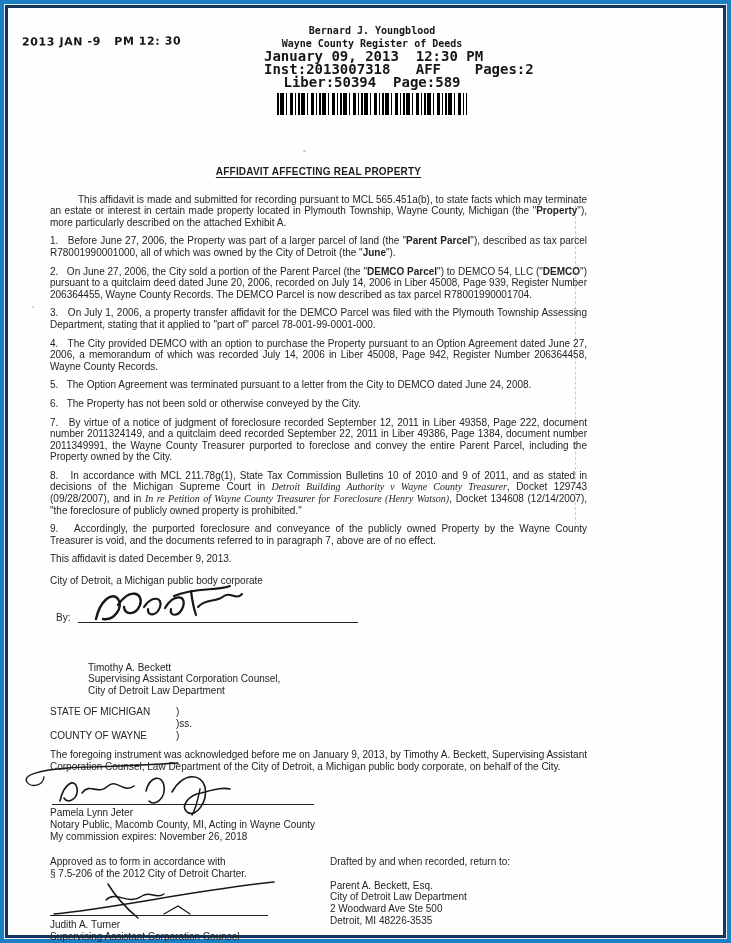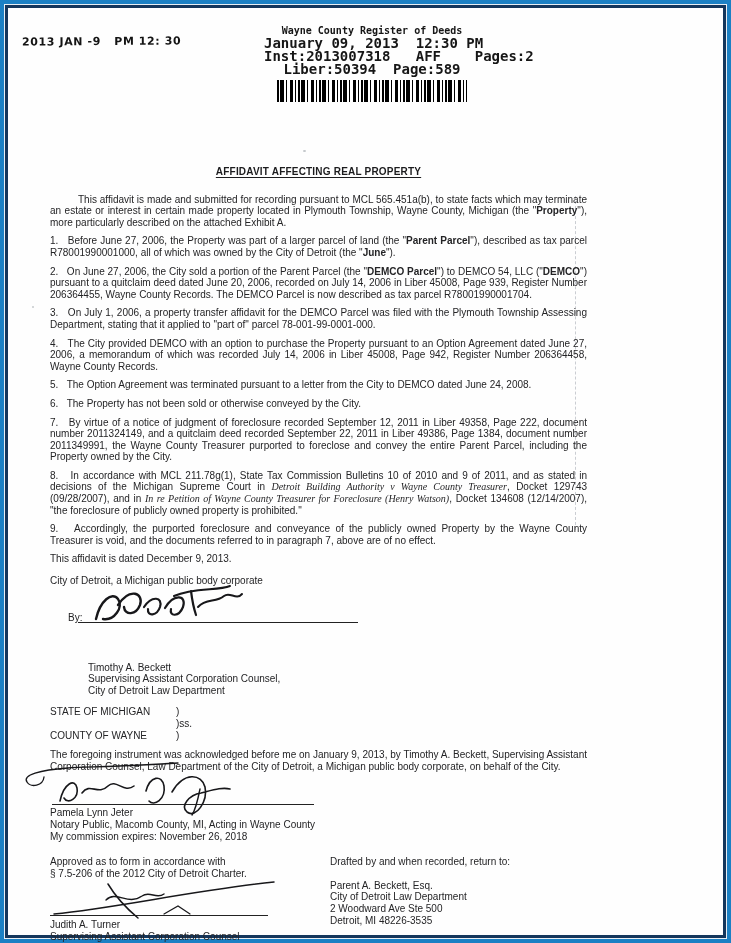--- a/index.html
+++ b/index.html
@@ -56,21 +56,21 @@
   }
   .para{margin:0 0 7px 0;text-align:justify;}
   .intro{text-indent:28px;}
   .noj{text-align:left;}
   .b{font-weight:700;}
   .i{font-style:italic;font-family:Liberation Serif, serif;}
   .dated{margin:3px 0 10px 0;}
   .entity{margin:0 0 8px 0;}
   
   .sig1{position:relative;height:30px;margin:0;}
-  .sig1 .by{position:absolute;left:18px;bottom:1px;}
+  .sig1 .by{position:absolute;left:6px;bottom:1px;}
   .sig1 .rule{position:absolute;left:28px;bottom:2px;width:280px;border-bottom:1.4px solid #222;}
   .sig1 svg{position:absolute;left:40px;bottom:-2px;}
   .signer-lines{margin-left:38px;margin-top:37px;}
   
   .jurat{margin-top:10px;}
   .jurat-row{display:flex;}
   .jurat-row .lbl{width:126px;}
   
   .ack-wrap{position:relative;margin-top:8px;}
   .penmark{position:absolute;left:-38px;top:8px;}
@@ -89,20 +89,21 @@
   .sigpath{fill:none;stroke:#17171a;stroke-linecap:round;}
 </style>
 </head>
 <body>
 
 <div class="page">
 
   <div class="stamp">2013 JAN -9   PM 12: 30</div>
 
   <div class="recorder">
+    <div class="r-line">Bernard J. Youngblood</div>
     <div class="r-line">Wayne County Register of Deeds</div>
     <div class="r-line r-small">January 09, 2013  12:30 PM</div>
     <div class="r-line r-small">Inst:2013007318   AFF    Pages:2</div>
     <div class="r-line r-small">Liber:50394  Page:589</div>
     <div class="barcode"></div>
   </div>
 
   <div class="artifact-vline"></div>
   <div class="speck1"></div>
   <div class="speck2"></div>

